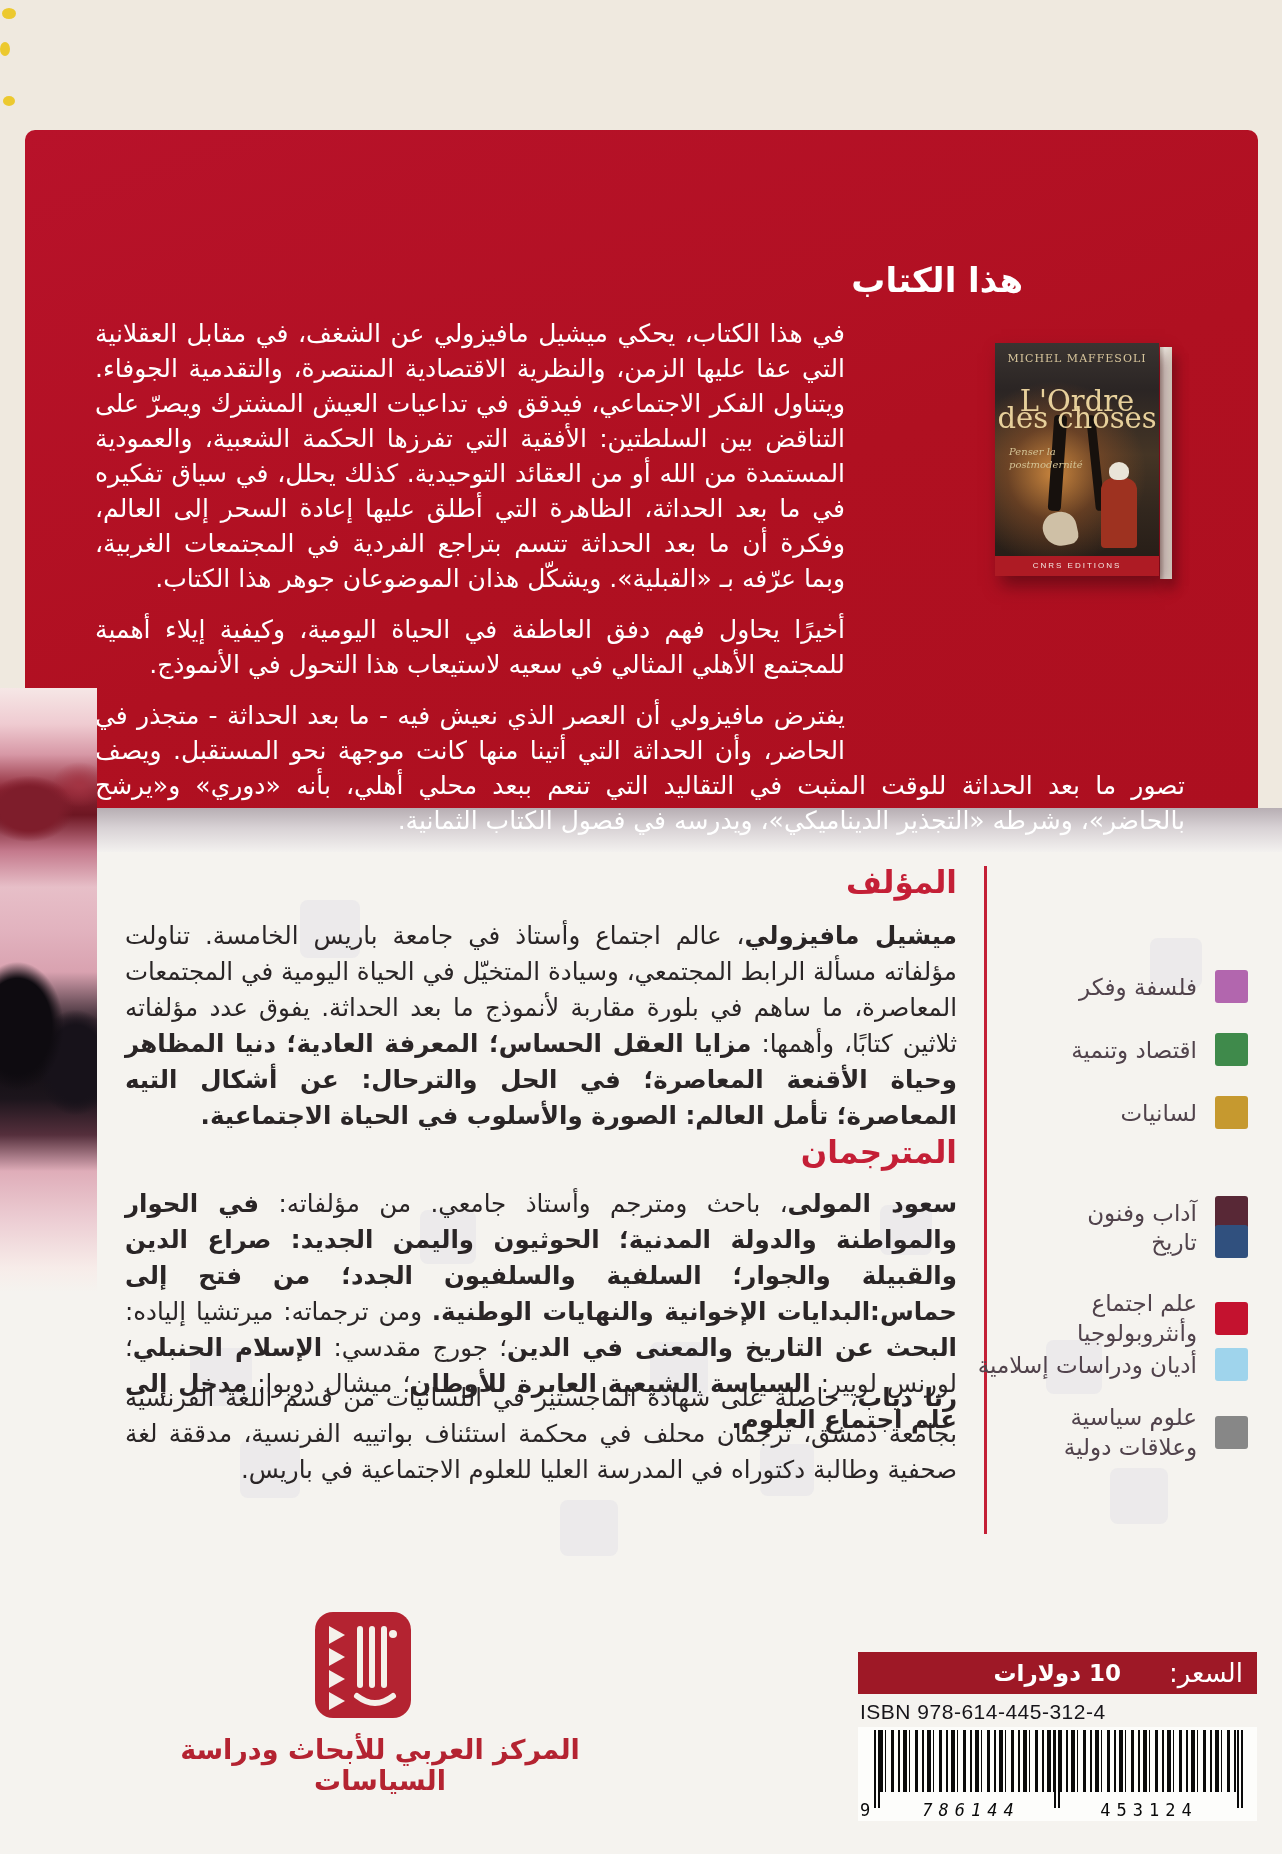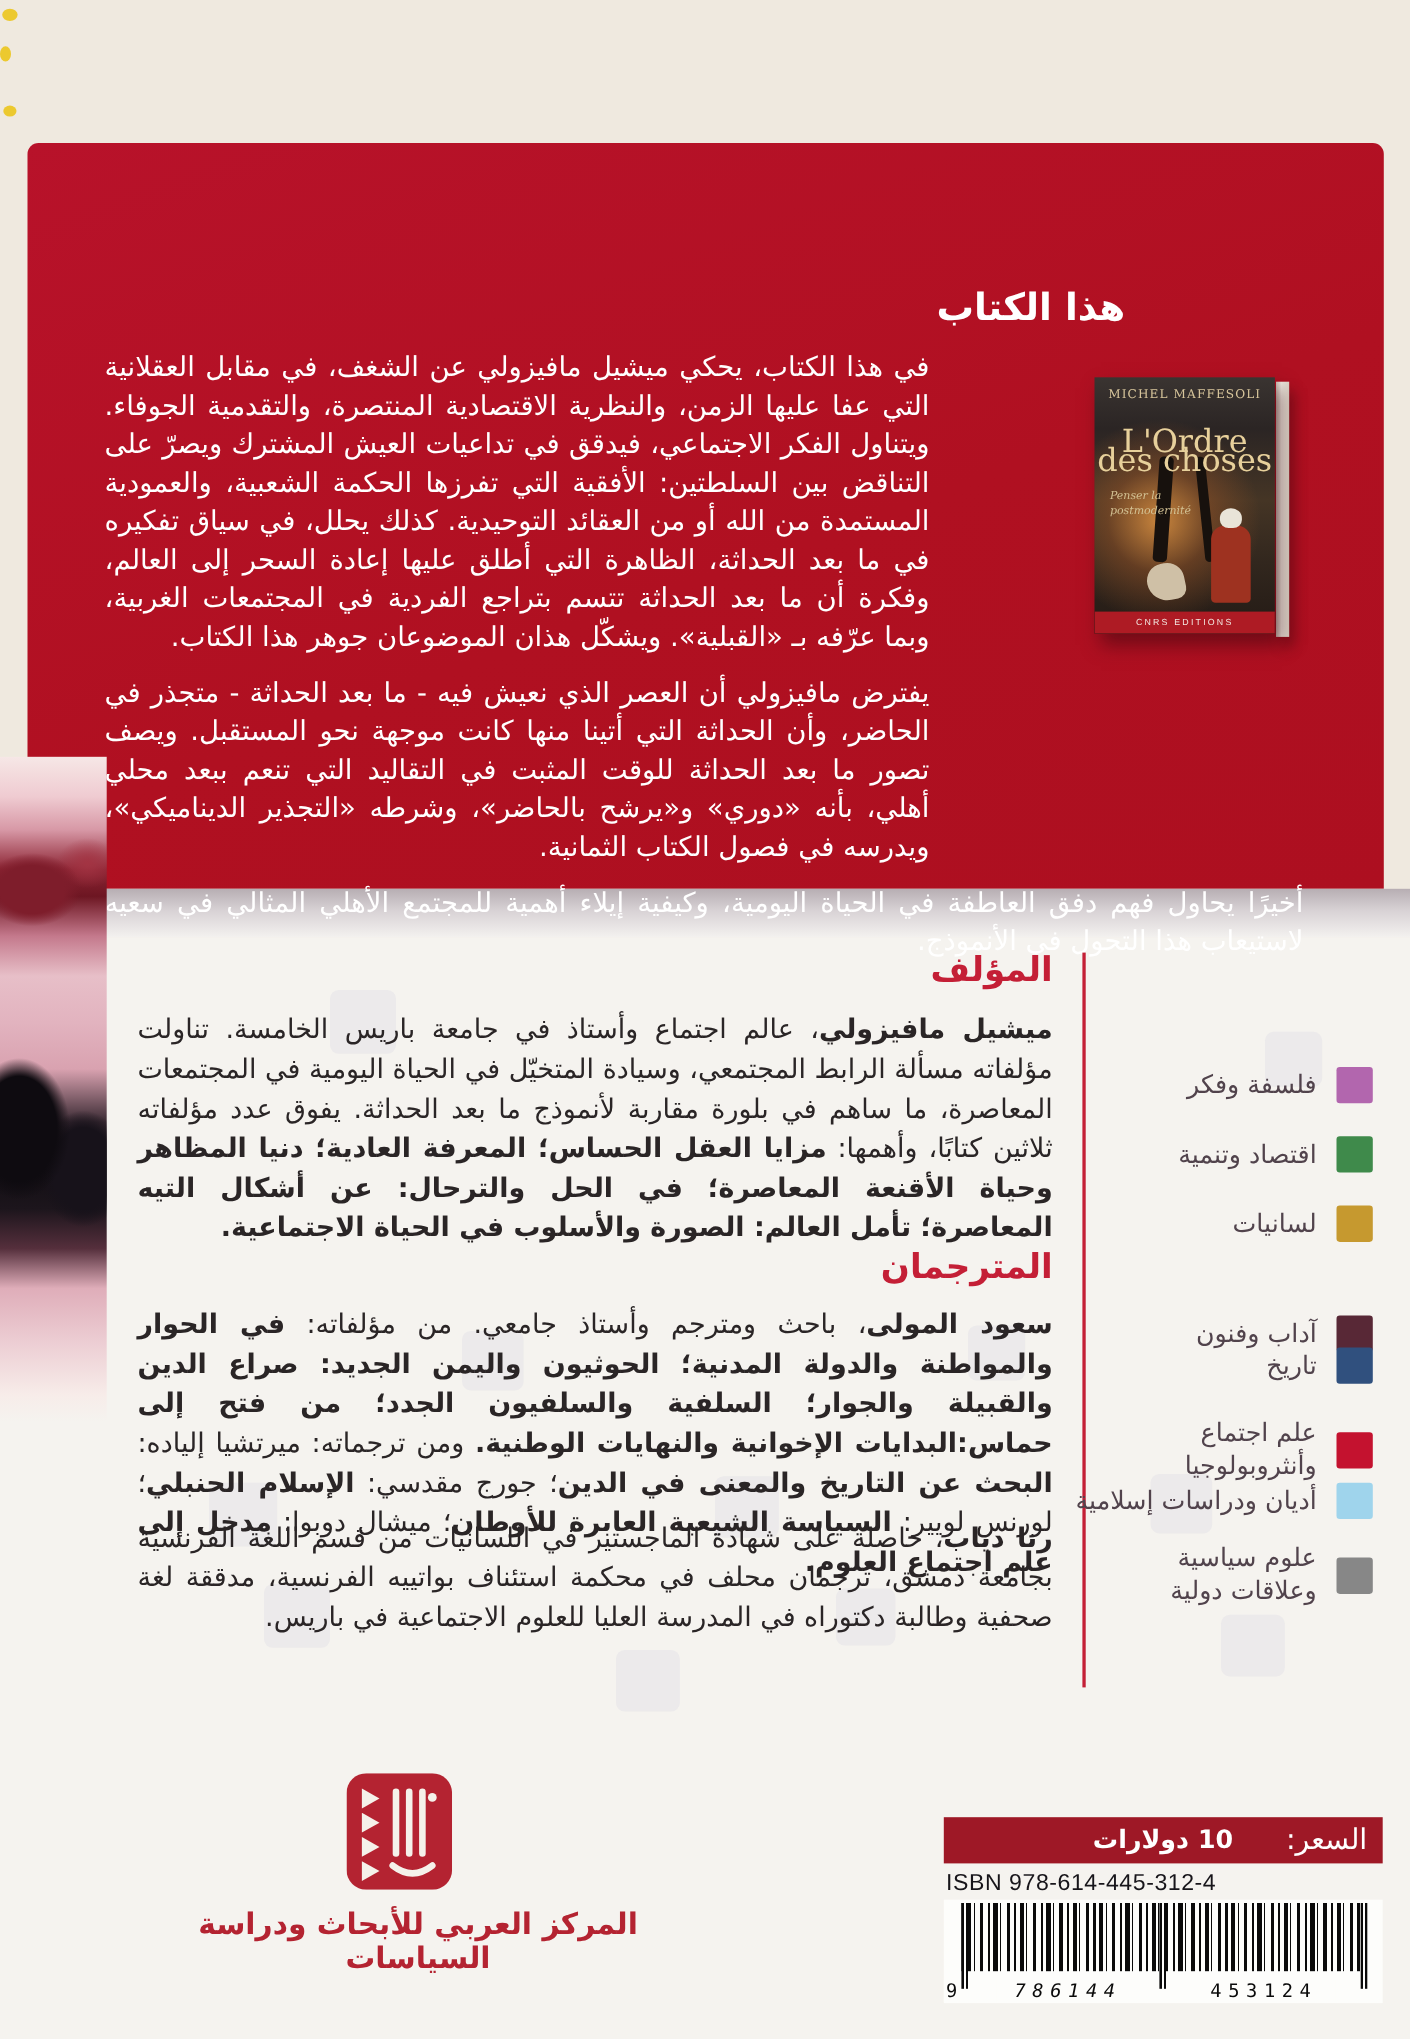--- a/index.html
+++ b/index.html
@@ -142,22 +142,22 @@
   <div class="ghost" style="left:240px; top:1440px; width:60px; height:58px;"></div>
   <div class="ghost" style="left:560px; top:1500px; width:58px; height:56px;"></div>
   <div class="ghost" style="left:760px; top:1444px; width:54px; height:52px;"></div>
   <div class="ghost" style="left:1110px; top:1468px; width:58px; height:56px;"></div>
   <div class="ghost" style="left:1150px; top:938px; width:52px; height:50px;"></div>
 
   <div class="blurb">
     <h1>هذا الكتاب</h1>
     <div class="cover-wrap-spacer"></div>
     <p>في هذا الكتاب، يحكي ميشيل مافيزولي عن الشغف، في مقابل العقلانية التي عفا عليها الزمن، والنظرية الاقتصادية المنتصرة، والتقدمية الجوفاء. ويتناول الفكر الاجتماعي، فيدقق في تداعيات العيش المشترك ويصرّ على التناقض بين السلطتين: الأفقية التي تفرزها الحكمة الشعبية، والعمودية المستمدة من الله أو من العقائد التوحيدية. كذلك يحلل، في سياق تفكيره في ما بعد الحداثة، الظاهرة التي أطلق عليها إعادة السحر إلى العالم، وفكرة أن ما بعد الحداثة تتسم بتراجع الفردية في المجتمعات الغربية، وبما عرّفه بـ «القبلية». ويشكّل هذان الموضوعان جوهر هذا الكتاب.</p>
+    <p>أخيرًا يحاول فهم دفق العاطفة في الحياة اليومية، وكيفية إيلاء أهمية للمجتمع الأهلي المثالي في سعيه لاستيعاب هذا التحول في الأنموذج.</p>
     <p>يفترض مافيزولي أن العصر الذي نعيش فيه - ما بعد الحداثة - متجذر في الحاضر، وأن الحداثة التي أتينا منها كانت موجهة نحو المستقبل. ويصف تصور ما بعد الحداثة للوقت المثبت في التقاليد التي تنعم ببعد محلي أهلي، بأنه «دوري» و«يرشح بالحاضر»، وشرطه «التجذير الديناميكي»، ويدرسه في فصول الكتاب الثمانية.</p>
-    <p>أخيرًا يحاول فهم دفق العاطفة في الحياة اليومية، وكيفية إيلاء أهمية للمجتمع الأهلي المثالي في سعيه لاستيعاب هذا التحول في الأنموذج.</p>
   </div>
 
   <div class="cover">
     <div class="cover-pages"></div>
     <div class="cover-face">
       <div class="tree t1"></div>
       <div class="tree t2"></div>
       <div class="fig-white"></div>
       <div class="fig-red"></div>
       <div class="cover-author">MICHEL MAFFESOLI</div>

